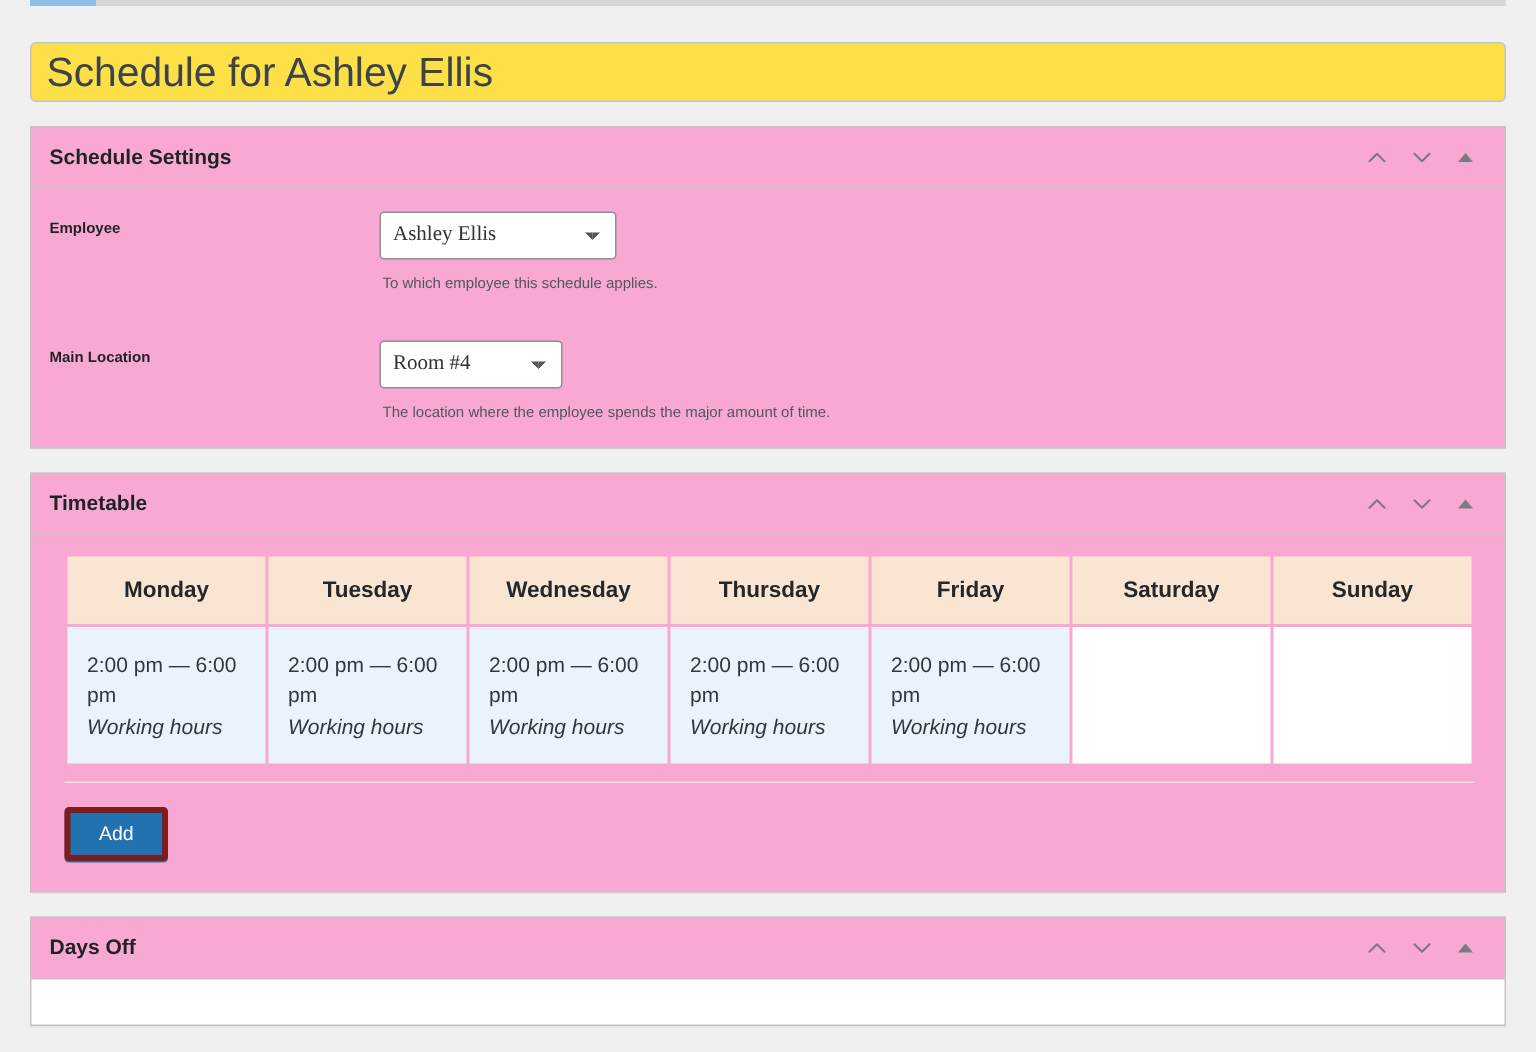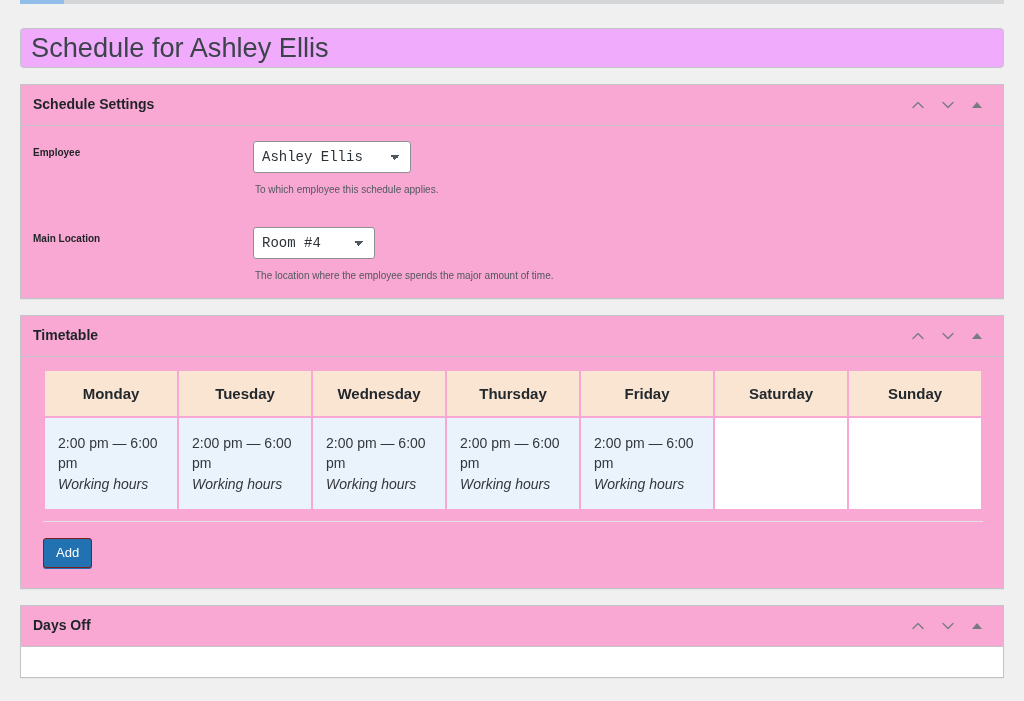--- a/index.html
+++ b/index.html
@@ -48,21 +48,21 @@
   .title-input {
     display: block;
     box-sizing: border-box;
     width: 984px;
     height: 40px;
     padding: 3px 10px;
     font-size: 1.7em;
     line-height: 100%;
     font-family: "Liberation Sans", sans-serif;
     color: #3c434a;
-    background: #f0abfc;
+    background: #fde047;
     border: 1px solid #c3c4c7;
     border-radius: 4px;
     outline: none;
     box-shadow: 0 0 0 transparent;
   }
 
   
   .postbox {
     box-sizing: border-box;
     width: 984px;
@@ -139,21 +139,21 @@
     color: #1d2327;
     padding: 20px 10px 20px 12px;
     line-height: 1.3;
   }
   .form-table td {
     padding: 15px 10px;
     line-height: 1.3;
   }
   .wp-select {
     box-sizing: border-box;
-    font-family: Liberation Mono, monospace;
+    font-family: Liberation Serif, serif;
     font-size: 14px;
     color: #2c3338;
     background-color: #fff;
     border: 1px solid #8c8f94;
     border-radius: 3px;
     height: 32px;
     padding: 0 28px 0 8px;
     line-height: 30px;
     cursor: pointer;
     appearance: none;
@@ -227,23 +227,23 @@
     padding-top: 16px;
   }
   .button-primary {
     display: inline-block;
     font-family: "Liberation Sans", sans-serif;
     font-size: 13px;
     font-weight: 400;
     line-height: 2.15384615;
     color: #fff;
     background: #2271b1;
-    border: 1px solid #7f1d1d;
+    border: 4px solid #7f1d1d;
     border-radius: 3px;
-    padding: 0 12px;
+    padding: 0 19px;
     min-height: 30px;
     cursor: pointer;
     text-decoration: none;
     box-shadow: 0 1px 0 #2271b1;
   }
 
   
   .days-off-body-peek {
     height: 30px;
     background: #fff;

